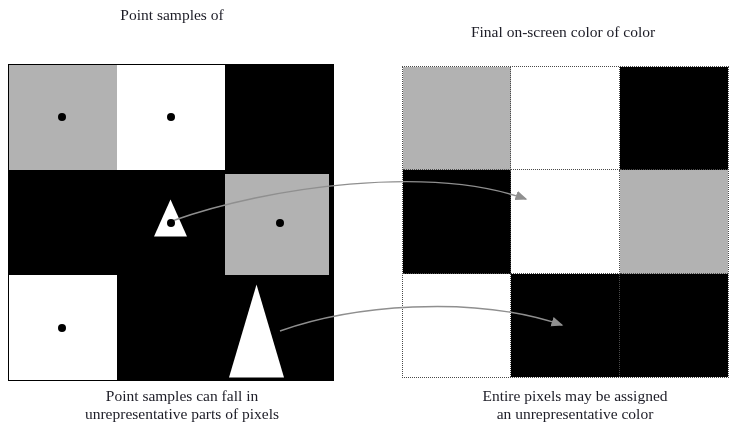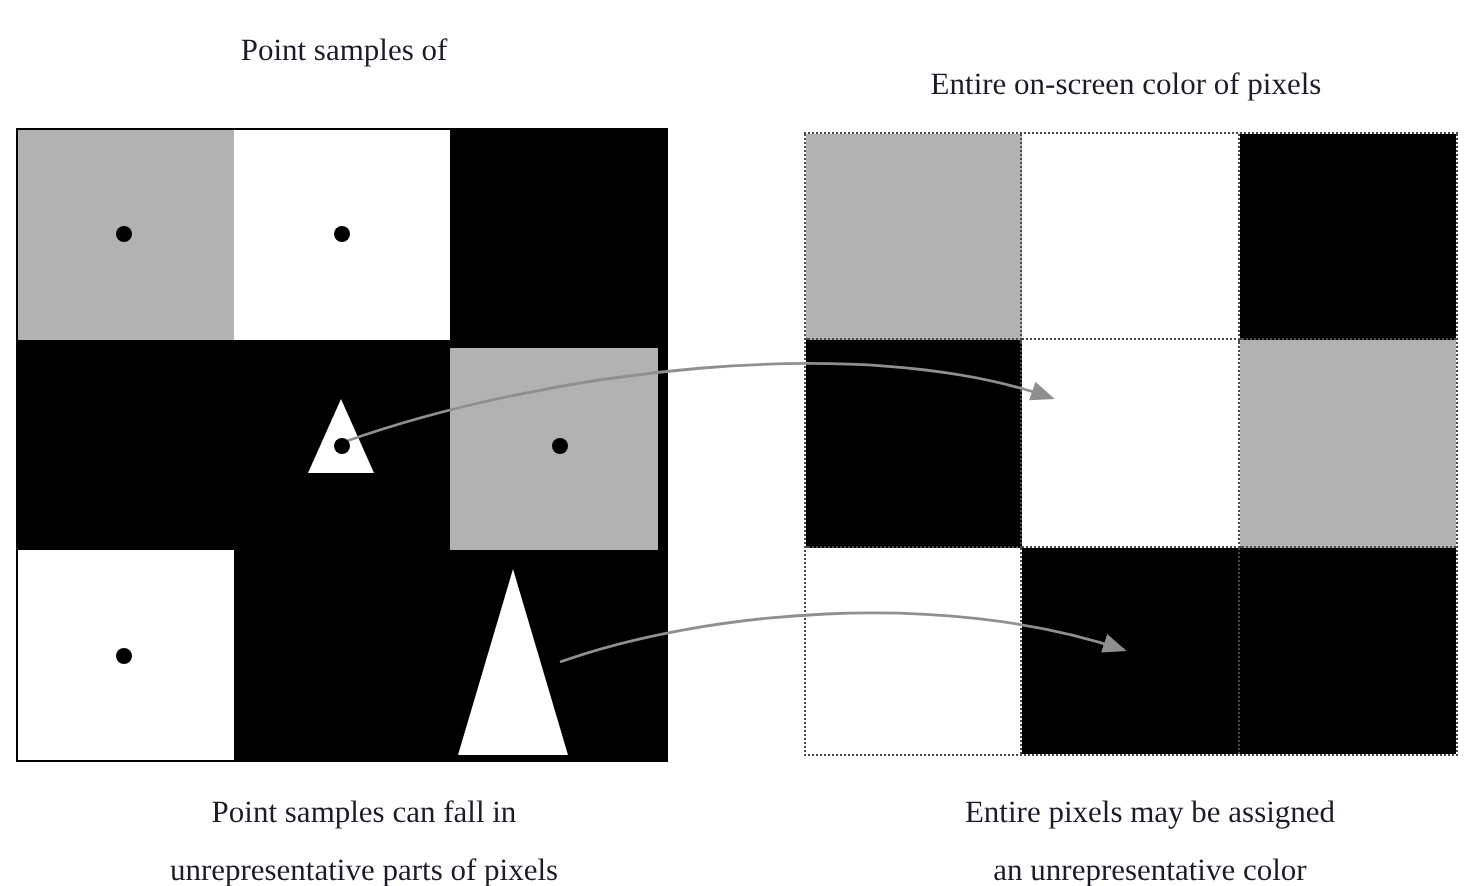--- a/index.html
+++ b/index.html
@@ -1,21 +1,21 @@
 <!DOCTYPE html>
 <html><head>
 <meta charset="utf-8">
 <style>
   html,body{margin:0;padding:0;background:#fff;}
   .stage{
     position:relative;width:736px;height:443px;background:#ffffff;
     font-family:"Liberation Serif","DejaVu Serif",serif;color:#1c1c26;overflow:hidden;
   }
   .title,.caption{position:absolute;text-align:center;font-size:15.5px;line-height:18px;}
-  .title span,.caption span{display:block;margin-top:11px;}
+  .title span,.caption span{display:block;}
   .left-title{left:52px;top:6px;width:240px;}
   .right-title{left:413px;top:23px;width:300px;}
   .left-caption{left:32px;top:387px;width:300px;}
   .right-caption{left:425px;top:387px;width:300px;}
 
   .grid{
     position:absolute;display:grid;box-sizing:border-box;
     grid-template-columns:repeat(3,1fr);grid-template-rows:repeat(3,1fr);
   }
   .left-grid{left:8px;top:64px;width:326px;height:317px;border:1px solid #000;background:#000;}
@@ -32,21 +32,21 @@
 </head>
 <body>
 
 <div class="stage">
 
   <div class="title left-title">
     <span>Point samples of</span>
   </div>
 
   <div class="title right-title">
-    <span>Entire on-screen color of pixels</span>
+    <span>Final on-screen color of color</span>
   </div>
 
   <div id="leftGrid" class="grid left-grid">
       <div class="cell" style="background: rgb(178, 178, 178);"></div>
       <div class="cell" style="background: rgb(255, 255, 255);"></div>
       <div class="cell" style="background: rgb(0, 0, 0);"></div>
       <div class="cell" style="background: rgb(0, 0, 0);"></div>
       <div class="cell" style="background: rgb(0, 0, 0);"></div>
       <div class="cell" style="background: rgb(0, 0, 0);">
         <div class="fragment" style="inset: 4px 4px 0px 0px; background: rgb(178, 178, 178);"></div>

